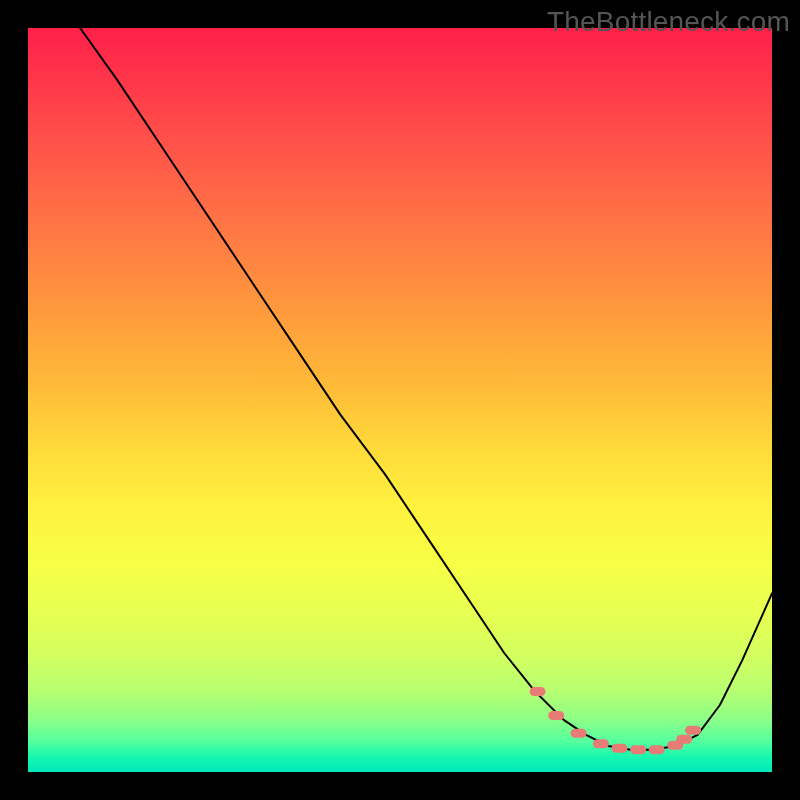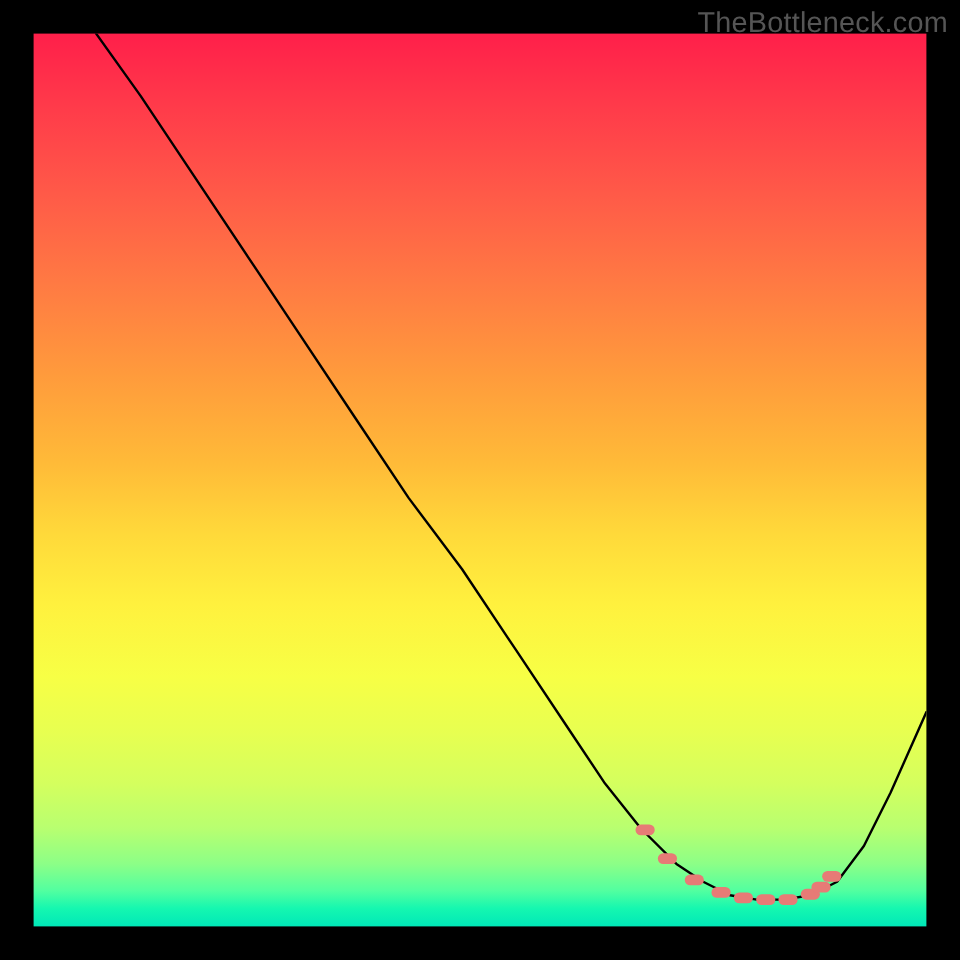--- a/index.html
+++ b/index.html
@@ -41,21 +41,21 @@
       #52ffa0 96%,
       #15f7b0 98%,
       #00e8b8 100%
     );
   }
   .watermark {
     position: absolute;
     top: 6px;
     right: 10px;
     color: #555;
-    font-size: 24px;
+    font-size: 28px;
     font-weight: 500;
     letter-spacing: 0.2px;
     user-select: none;
   }
   svg.curve {
     position: absolute;
     left: 0;
     top: 0;
   }
 </style>

